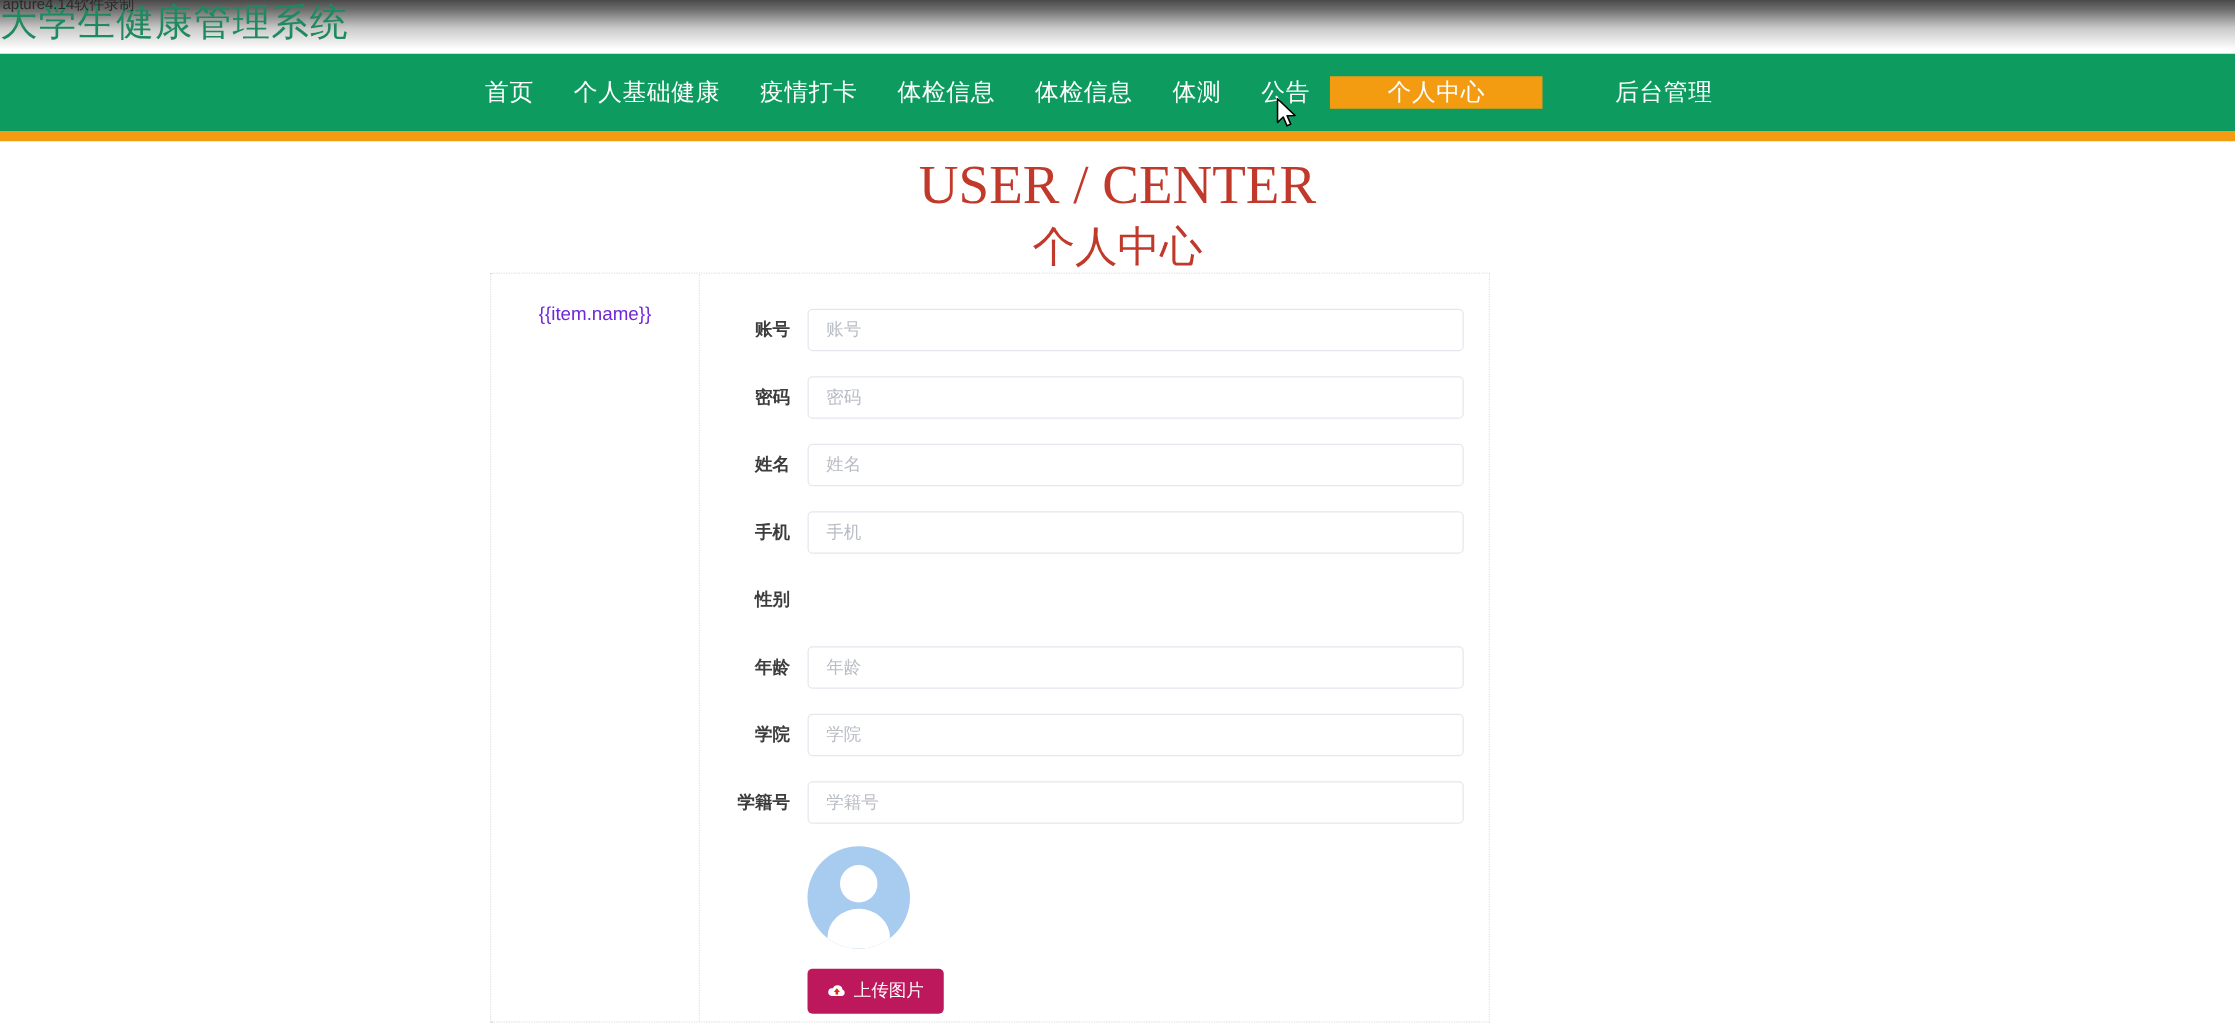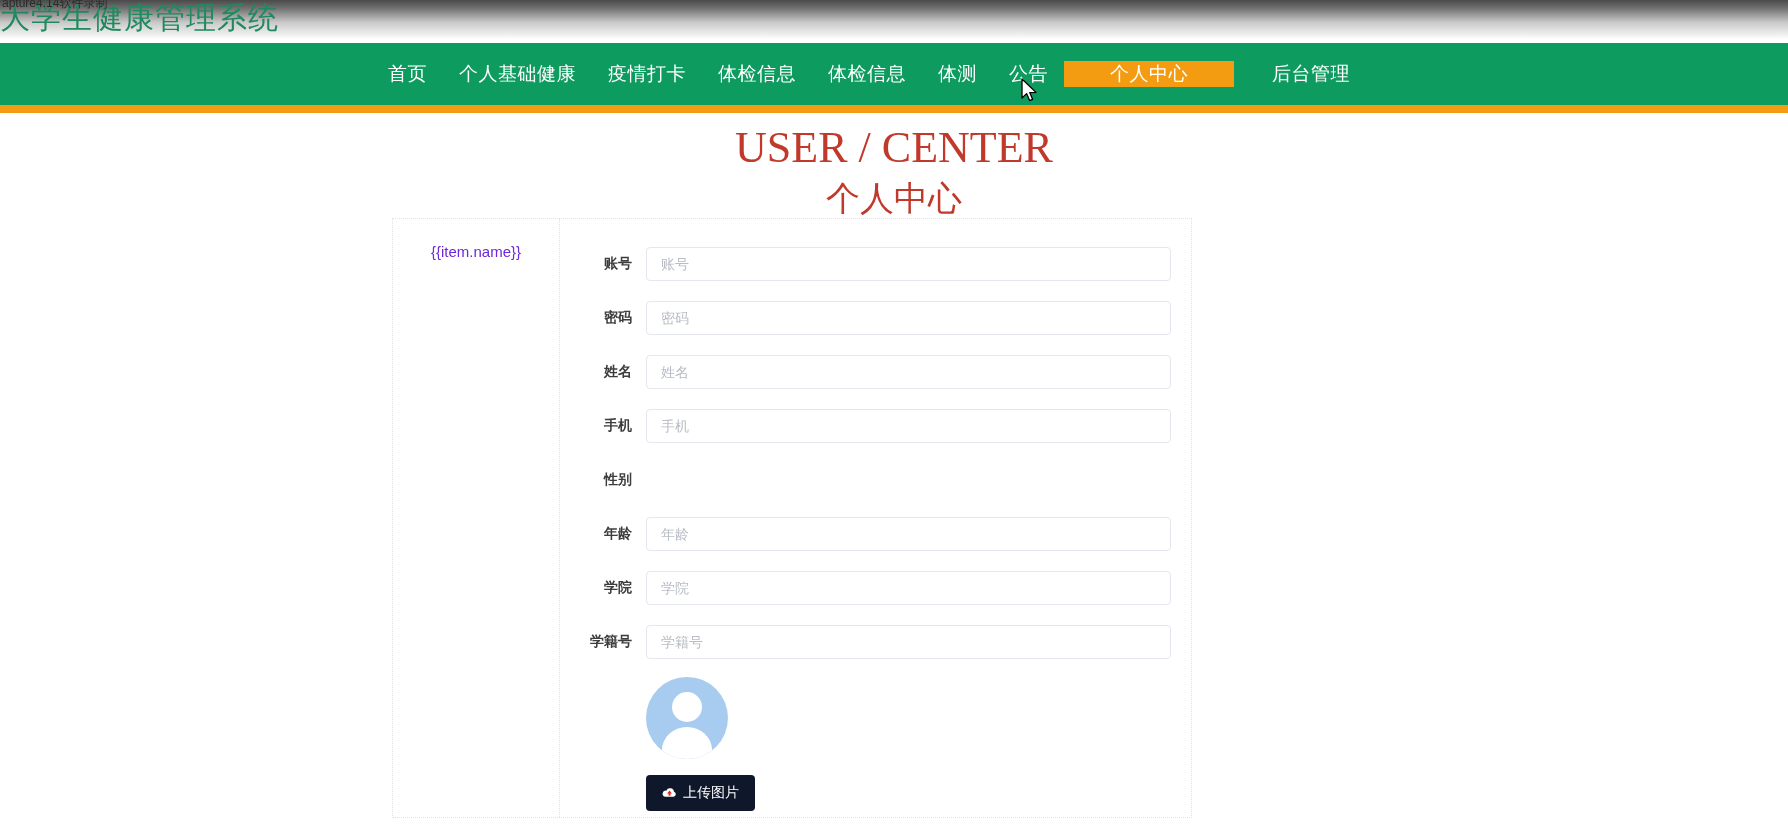--- a/index.html
+++ b/index.html
@@ -60,21 +60,21 @@
     white-space: nowrap;
     cursor: pointer;
     font-family: "DejaVu Sans", sans-serif;
     letter-spacing: 0.5px;
   }
   .nav-item.active {
     background: #f39c12;
     padding: 0 46px;
   }
   .nav-item.last {
-    padding: 0 38px;
+    padding: 0 58px;
   }
   .nav-underline {
     width: 100%;
     height: 8px;
     background: #f39c12;
   }
 
   
   .page-title-wrap {
     text-align: center;
@@ -173,21 +173,21 @@
     position: relative;
   }
   .avatar svg { display: block; }
 
   .upload-row {
     display: flex;
     padding-left: 86px;
     margin-top: 16px;
   }
   .upload-btn {
-    background: #0f172a;
+    background: #be185d;
     border: none;
     color: #ffffff;
     font-size: 14px;
     padding: 9px 16px;
     border-radius: 4px;
     cursor: pointer;
     display: inline-flex;
     align-items: center;
     gap: 6px;
     font-family: "DejaVu Sans", sans-serif;

